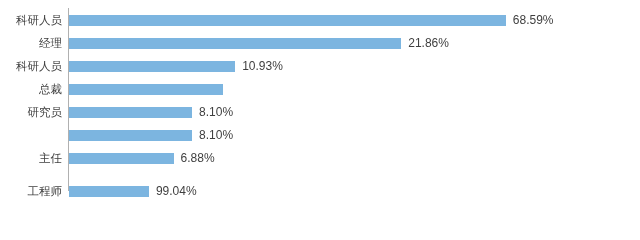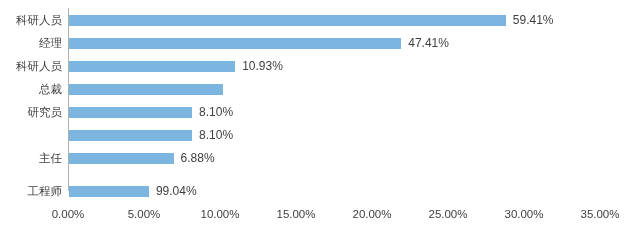--- a/index.html
+++ b/index.html
@@ -90,26 +90,26 @@
 <body>
 
 <div id="chart-root">
 
   <div id="plot-area">
     <div class="axis-line"></div>
     <div id="bars-container">
         <div class="bar-row" style="top: 9px;">
           <div class="cat-label">科研人员</div>
           <div class="bar" style="width: 436.848px; background: rgb(124, 181, 224);"></div>
-          <div class="bar-value" style="left: 512.848px;">59.41%</div>
+          <div class="bar-value" style="left: 512.848px;">68.59%</div>
         </div>
         <div class="bar-row" style="top: 32px;">
           <div class="cat-label">经理</div>
           <div class="bar" style="width: 332.272px; background: rgb(124, 181, 224);"></div>
-          <div class="bar-value" style="left: 408.272px;">47.41%</div>
+          <div class="bar-value" style="left: 408.272px;">21.86%</div>
         </div>
         <div class="bar-row" style="top: 55px; padding-left: 8px;">
           <div class="cat-label">科研人员</div>
           <div class="bar" style="width: 166.136px; background: rgb(124, 181, 224);"></div>
           <div class="bar-value" style="left: 242.136px;">10.93%</div>
         </div>
         <div class="bar-row" style="top: 78px;">
           <div class="cat-label">总裁</div>
           <div class="bar" style="width: 153.824px; background: rgb(124, 181, 224);"></div>
         </div>
@@ -128,24 +128,14 @@
           <div class="bar-value" style="left: 180.576px;">6.88%</div>
         </div>
         <div class="bar-row" style="top: 180px;">
           <div class="cat-label">工程师</div>
           <div class="bar" style="width: 79.952px; background: rgb(124, 181, 224);"></div>
           <div class="bar-value" style="left: 155.952px;">99.04%</div>
         </div>
       </div>
   </div>
 
-  <div id="x-axis">
-      <div class="x-tick-label" style="left: 68px;">0.00%</div>
-      <div class="x-tick-label" style="left: 144px;">5.00%</div>
-      <div class="x-tick-label" style="left: 220px;">10.00%</div>
-      <div class="x-tick-label" style="left: 296px;">15.00%</div>
-      <div class="x-tick-label" style="left: 372px;">20.00%</div>
-      <div class="x-tick-label" style="left: 448px;">25.00%</div>
-      <div class="x-tick-label" style="left: 524px;">30.00%</div>
-      <div class="x-tick-label" style="left: 600px;">35.00%</div>
-    </div>
 
 </div>
 
 </body></html>

